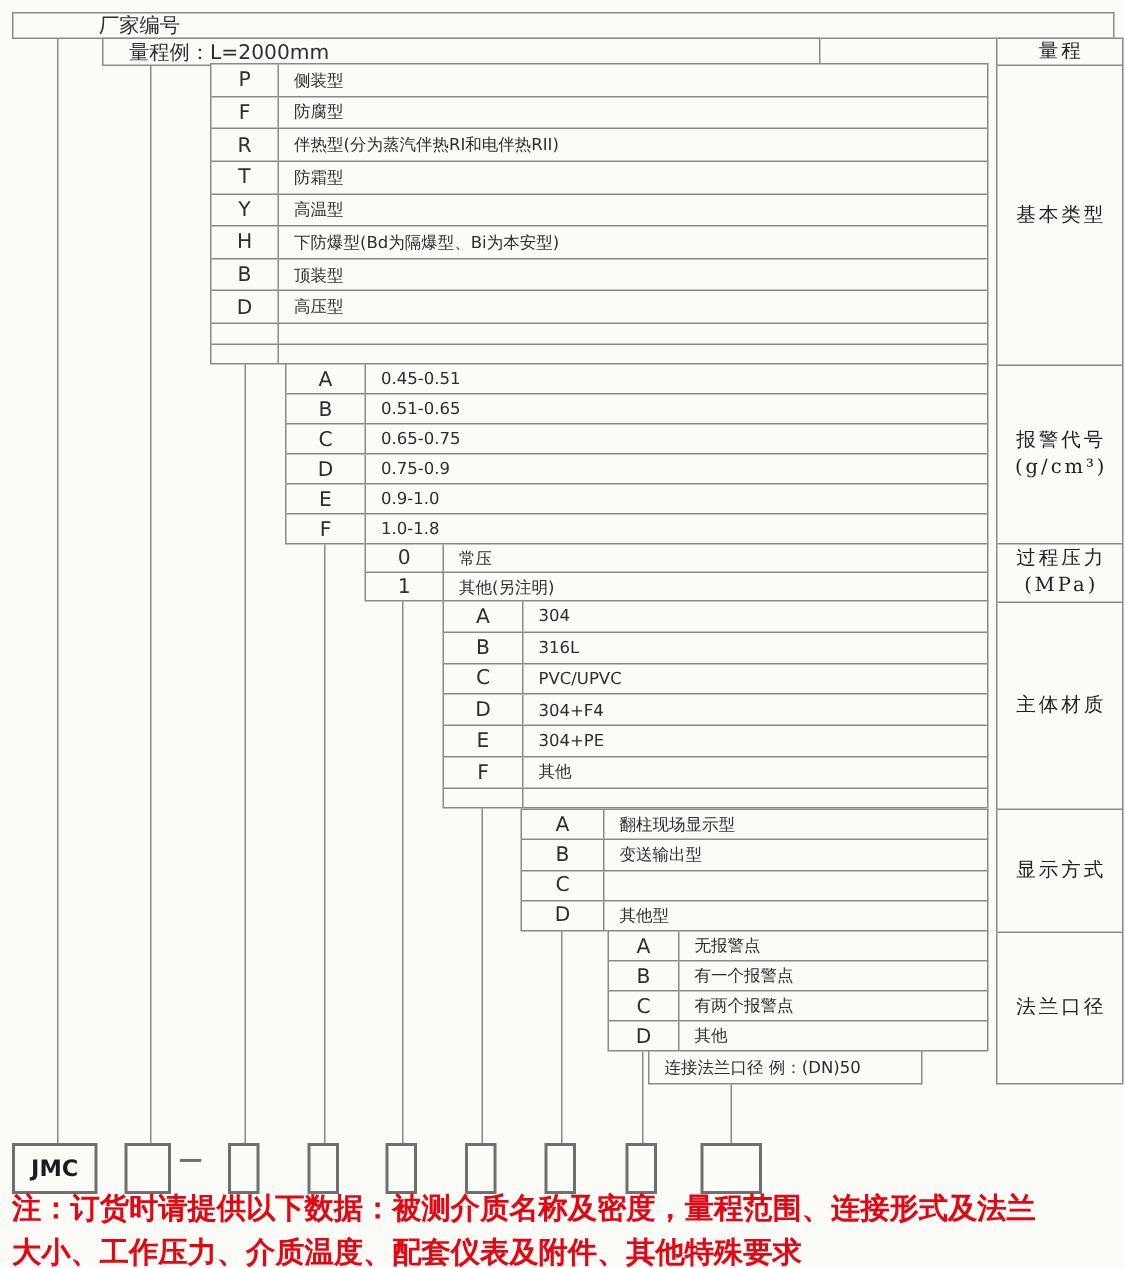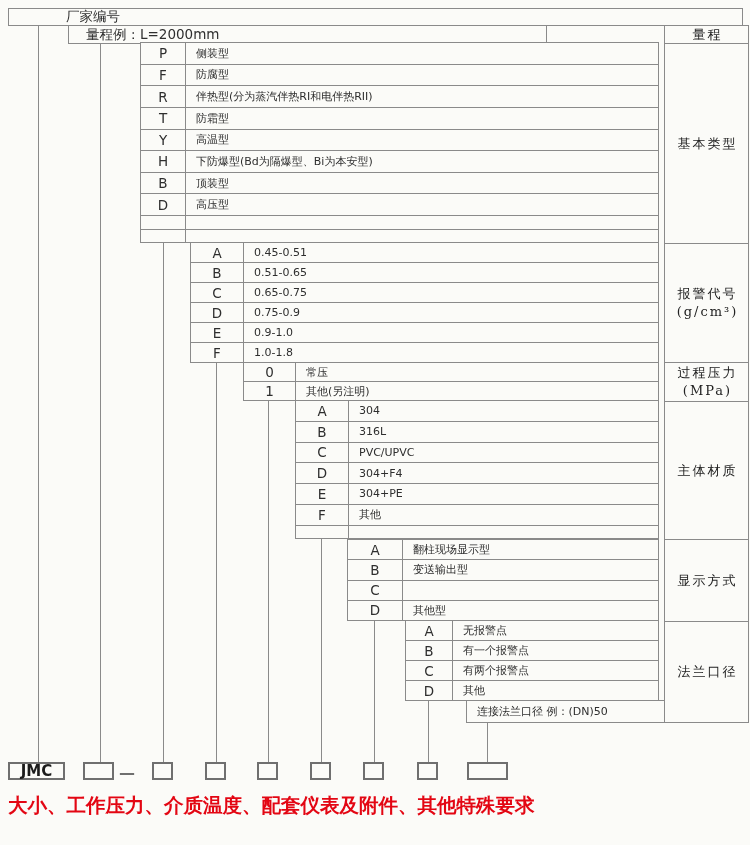--- a/index.html
+++ b/index.html
@@ -46,21 +46,21 @@
   }
   .lsec{
     display:flex;flex-direction:column;align-items:center;justify-content:center;
     border-bottom:1px solid #8a8a8a;box-sizing:border-box;
     font-size:13px;letter-spacing:2px;text-indent:2px;line-height:1.35;flex:0 0 auto;
   }
   .lsec:last-child{border-bottom:none;flex:1;}
 
   
   .bbox{
-    position:absolute;top:762px;height:18px;box-sizing:border-box;
+    position:absolute;top:762px;height:34px;box-sizing:border-box;
     border:2px solid #6f6f6f;background:#fbfbf8;
   }
   .jmc{display:flex;align-items:center;justify-content:center;font-weight:bold;font-size:15px;color:#1b1b1b;}
   .dash{
     position:absolute;top:762px;height:21px;display:flex;align-items:center;justify-content:center;
     font-weight:bold;color:#6f6f6f;font-size:16px;
   }
 
   
   .note{
@@ -233,21 +233,21 @@
     <div class="trow">
       <div class="code">C</div>
       <div class="desc">有两个报警点</div>
     </div>
     <div class="trow">
       <div class="code">D</div>
       <div class="desc">其他</div>
     </div>
   </div>
 
-  <div class="tbl t-flange" style="left:466px;top:700px;width:219px;height:23px;text-align:center;">
+  <div class="tbl t-flange" style="left:432px;top:700px;width:183px;height:23px;text-align:center;">
     <div class="trow">
       <div class="desc">连接法兰口径 例：(DN)50</div>
     </div>
   </div>
 
   <div class="labelcol">
     <div class="lsec" style="height:18px;">
       <span>量程</span>
     </div>
     <div class="lsec" style="height:200px;">
@@ -279,16 +279,17 @@
   <div class="dash" style="left:114px;width:26px;">—</div>
   <div class="bbox" style="left:152px;width:21px;"></div>
   <div class="bbox" style="left:205px;width:21px;"></div>
   <div class="bbox" style="left:257px;width:21px;"></div>
   <div class="bbox" style="left:310px;width:21px;"></div>
   <div class="bbox" style="left:363px;width:21px;"></div>
   <div class="bbox" style="left:417px;width:21px;"></div>
   <div class="bbox" style="left:467px;width:41px;"></div>
 
   <div class="note">
+    <div>注：订货时请提供以下数据：被测介质名称及密度，量程范围、连接形式及法兰</div>
     <div>大小、工作压力、介质温度、配套仪表及附件、其他特殊要求</div>
   </div>
 
 </div>
 
 </body></html>

